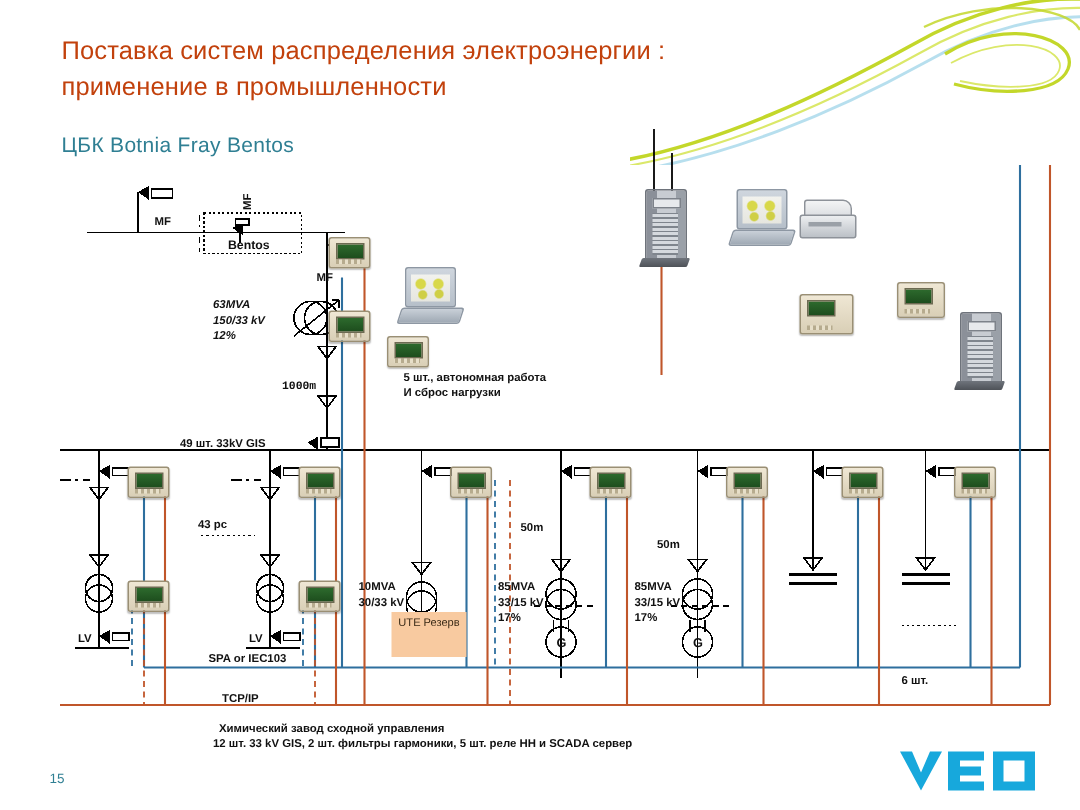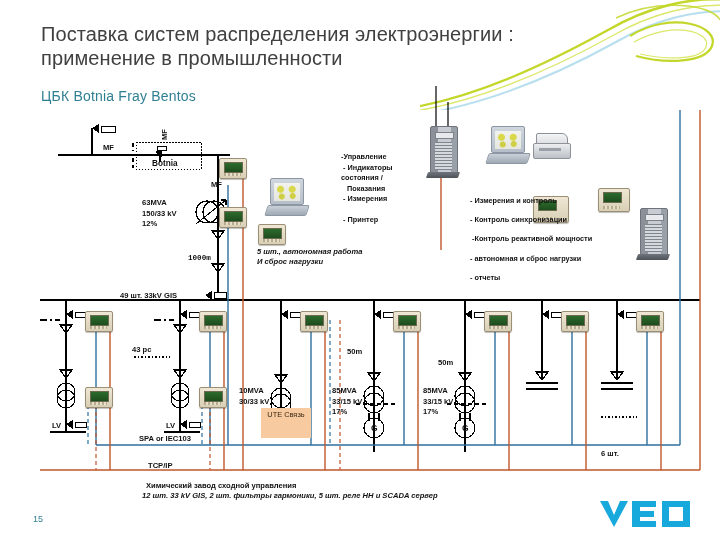--- a/index.html
+++ b/index.html
@@ -9,21 +9,21 @@
     font-family:"Liberation Sans","DejaVu Sans",sans-serif;
   }
   #slide{position:absolute;left:0;top:0;width:720px;height:540px;}
 
   
   .swoosh{position:absolute;right:0;top:0;width:300px;height:110px;pointer-events:none;}
 
   
   .title{
     position:absolute;left:41px;top:22px;width:480px;
-    font-size:20px;line-height:24px;color:#404040;font-weight:400;
+    font-size:17px;line-height:24px;color:#c2410c;font-weight:400;
     letter-spacing:.1px;
   }
   .subtitle{
     position:absolute;left:41px;top:88px;
     font-size:14px;color:#2f7f93;letter-spacing:.2px;
   }
   .toplink{
     position:absolute;left:462px;top:84px;
     font-size:9.5px;color:#20536b;font-weight:bold;letter-spacing:.1px;
   }
@@ -323,28 +323,28 @@
     <div class="top"></div>
     <div class="bot"></div>
   </div>
 
   <div class="tower" style="left:640px;top:208px;">
     <div class="body"></div>
     <div class="foot"></div>
   </div>
 
   <div class="utebox" style="left:261px;top:408px;width:50px;height:28px;">UTE
-Связь</div>
+Резерв</div>
 
   <div class="dtxt b" style="left:103px;top:143px;">MF</div>
   <div class="dtxt b" style="left:160px;top:140px;transform:rotate(-90deg);transform-origin:left top;">MF</div>
-  <div class="dtxt b" style="left:152px;top:159px;font-size:8.2px;">Botnia</div>
+  <div class="dtxt b" style="left:152px;top:159px;font-size:8.2px;">Bentos</div>
   <div class="dtxt b" style="left:211px;top:180px;">MF</div>
 
-  <div class="dtxt b" style="left:142px;top:198px;line-height:10.5px;">63MVA
+  <div class="dtxt b" style="left:142px;top:198px;line-height:10.5px;font-style:italic;">63MVA
 150/33 kV
 12%</div>
   <div class="dtxt b" style="left:188px;top:254px;font-family:Liberation Mono, monospace;">1000m</div>
   <div class="dtxt b" style="left:120px;top:291px;">49 шт. 33kV GIS</div>
 
   <div class="dtxt b" style="left:132px;top:345px;">43 pc</div>
   <div class="dtxt b" style="left:601px;top:405px;margin-top:44px;">6 шт.</div>
 
   <div class="dtxt b" style="left:52px;top:421px;">LV</div>
   <div class="dtxt b" style="left:166px;top:421px;">LV</div>
@@ -359,43 +359,27 @@
 17%</div>
   <div class="dtxt b" style="left:347px;top:347px;">50m</div>
   <div class="dtxt b" style="left:438px;top:358px;">50m</div>
 
   <div class="dtxt b" style="left:371px;top:424px;font-size:8.5px;">G</div>
   <div class="dtxt b" style="left:462px;top:424px;font-size:8.5px;">G</div>
 
   <div class="dtxt b" style="left:139px;top:434px;">SPA or IEC103</div>
   <div class="dtxt b" style="left:148px;top:461px;">TCP/IP</div>
 
-  <div class="dtxt b" style="left:257px;top:247px;line-height:9.8px;font-style:italic;">5 шт., автономная работа
+  <div class="dtxt b" style="left:269px;top:247px;line-height:9.8px;">5 шт., автономная работа
 И сброс нагрузки</div>
 
-  <div class="bullets" style="left:341px;top:152px;">-Управление
- - Индикаторы
-состояния /
-   Показания
- - Измерения
-
- - Принтер</div>
-
-  <div class="bullets" style="left:470px;top:196px;line-height:9.6px;">- Измерения и контроль
-
-- Контроль синхронизации
-
- -Контроль реактивной мощности
-
-- автономная и сброс нагрузки
-
-- отчеты</div>
+
 
   <div class="dtxt b" style="left:146px;top:481px;">Химический завод сходной управления</div>
-  <div class="dtxt b" style="left:142px;top:491px;font-style:italic;">12 шт. 33 kV GIS, 2 шт. фильтры гармоники, 5 шт. реле НН и SCADA сервер</div>
+  <div class="dtxt b" style="left:142px;top:491px;">12 шт. 33 kV GIS, 2 шт. фильтры гармоники, 5 шт. реле НН и SCADA сервер</div>
 
   <svg class="veo" viewBox="0 0 96 32">
     <path d="M2 3 L16 29 L30 3 L22 3 L16 17 L10 3 Z" fill="#17a8dc"></path>
     <path d="M34 3 L34 29 L58 29 L58 23 L42 23 L42 19 L56 19 L56 13 L42 13 L42 9 L58 9 L58 3 Z" fill="#17a8dc"></path>
     <path d="M64 3 L64 29 L92 29 L92 3 Z M71 9 L85 9 L85 23 L71 23 Z" fill="#17a8dc"></path>
   </svg>
 
   <div class="pagenum">15</div>
 </div>
 

